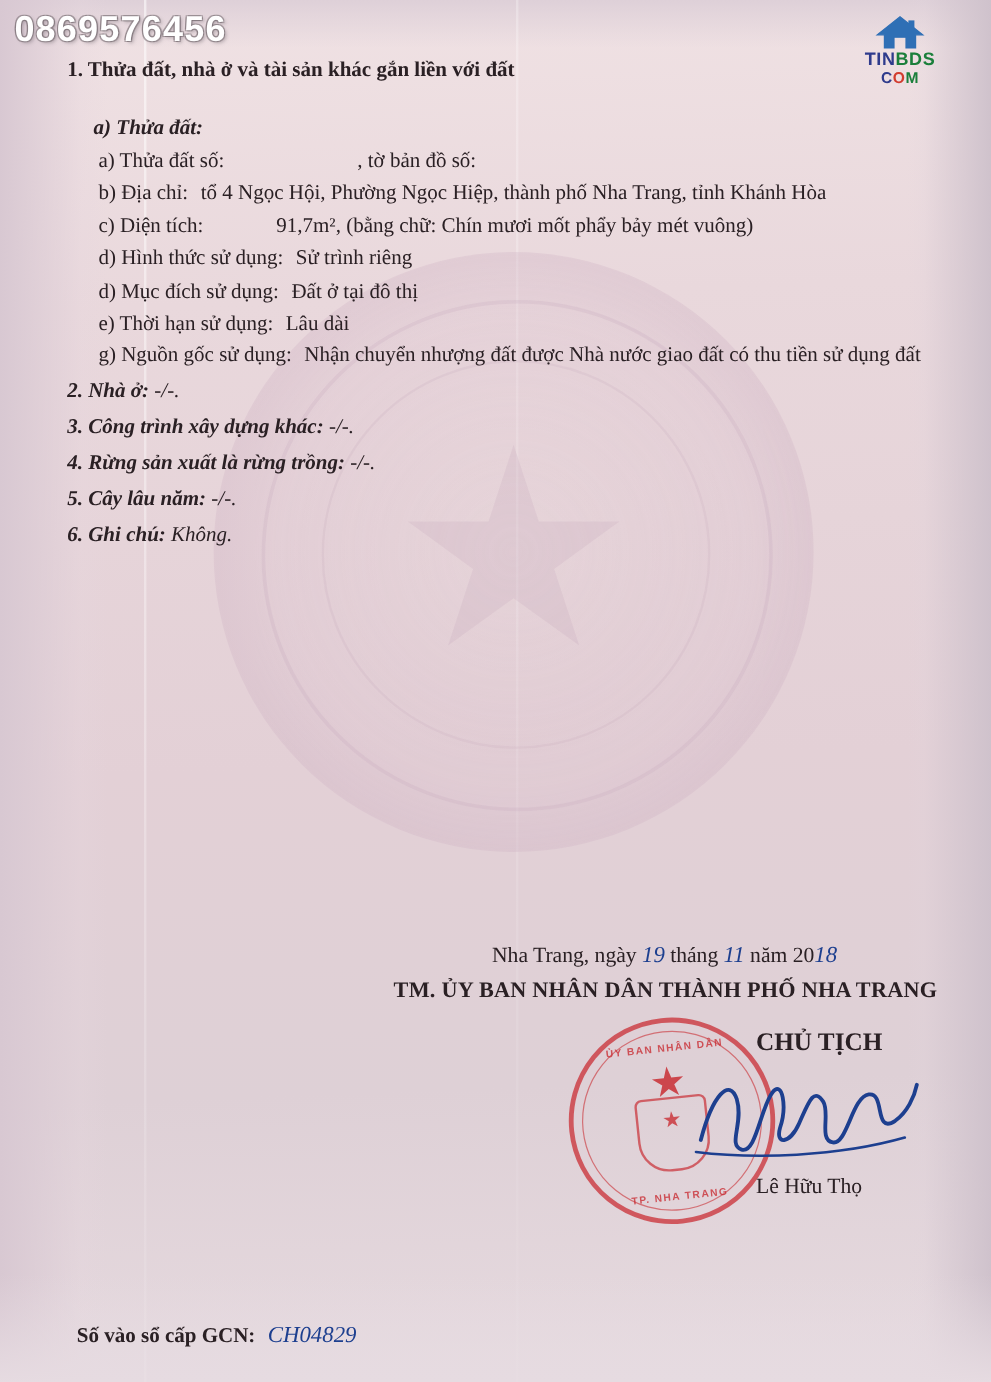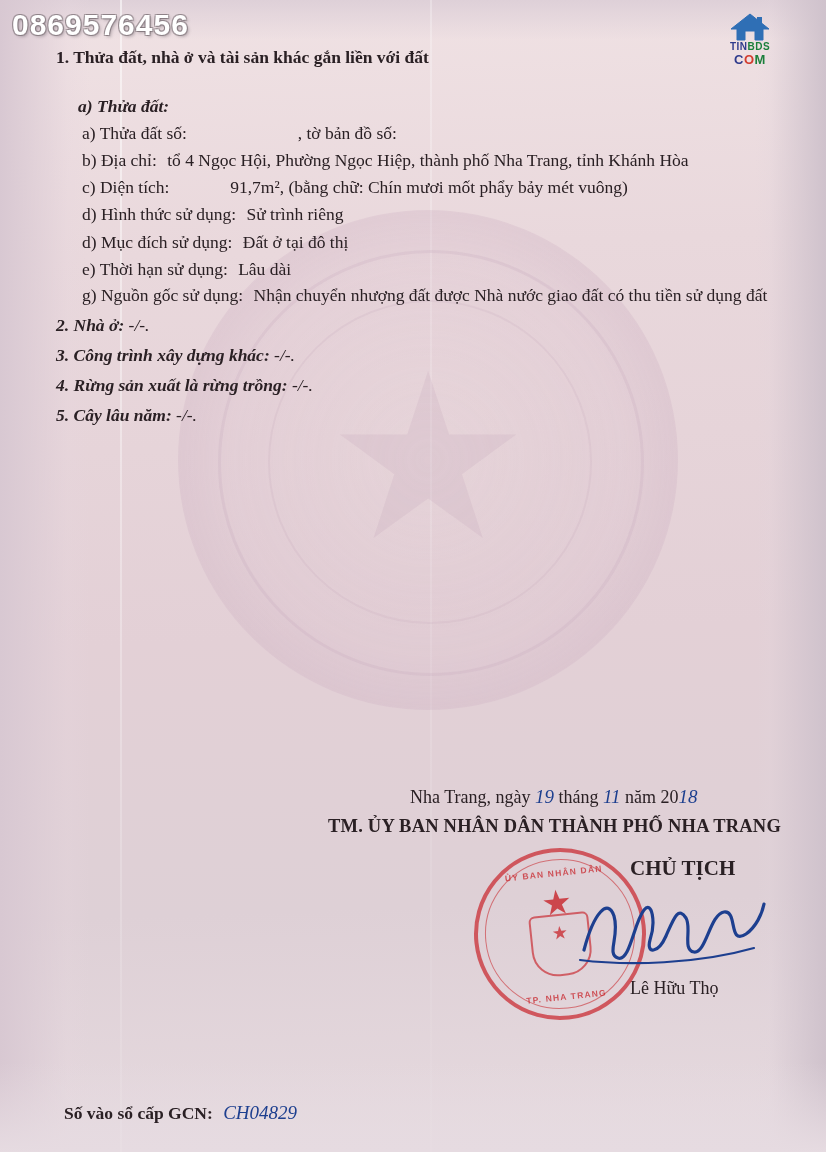--- a/index.html
+++ b/index.html
@@ -94,21 +94,21 @@
     position: absolute;
     top: 12px;
     right: 32px;
     width: 88px;
     text-align: center;
     line-height: 1;
   }
   .site-logo svg { display: block; margin: 0 auto; }
   .site-logo .ln1 {
     font-family: "Liberation Sans", sans-serif;
-    font-size: 10px;
+    font-size: 15px;
     font-weight: 700;
     letter-spacing: 0.5px;
   }
   .site-logo .ln1 .tin { color: #2f3b8c; }
   .site-logo .ln1 .bds { color: #1b7f3b; }
   .site-logo .ln2 {
     margin-top: 1px;
     font-family: "Liberation Sans", sans-serif;
     font-size: 13px;
     font-weight: 700;
@@ -383,20 +383,24 @@
       <span class="plain">-/-.</span>
     </div>
     <div class="num-item line">
       <span>4. Rừng sản xuất là rừng trồng:</span>
       <span class="plain">-/-.</span>
     </div>
     <div class="num-item line">
       <span>5. Cây lâu năm:</span>
       <span class="plain">-/-.</span>
     </div>
+    <div class="num-item line">
+      <span>6. Ghi chú:</span>
+      <span class="plain">Không.</span>
+    </div>
   </div>
 
   <div class="sig-date">
     <span>Nha Trang, ngày</span>
     <span class="hand">19</span>
     <span>tháng</span>
     <span class="hand">11</span>
     <span>năm 20</span><span class="hand">18</span>
   </div>
 

